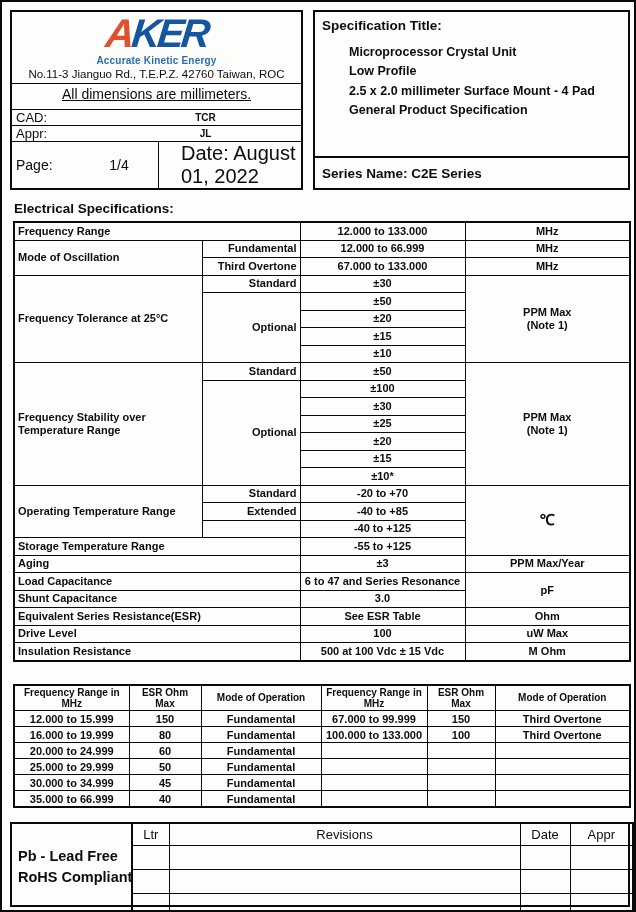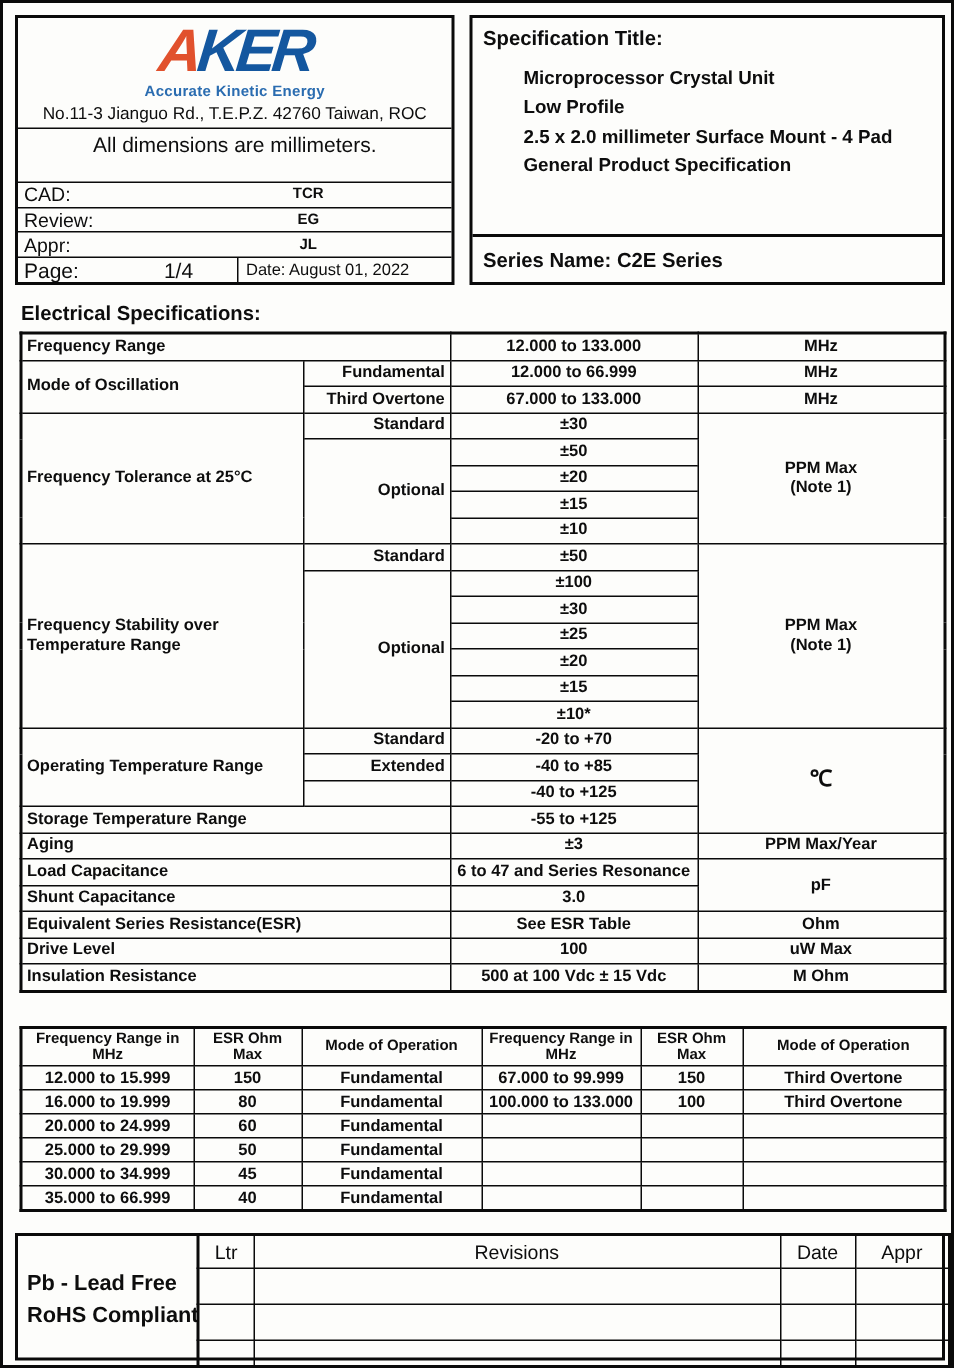--- a/index.html
+++ b/index.html
@@ -8,29 +8,29 @@
   
   .box-left{position:absolute;left:8px;top:8px;width:293px;height:180px;border:2px solid #0a0a0a;
             box-sizing:border-box;display:flex;flex-direction:column;}
   .logo-area{height:62px;display:flex;flex-direction:column;align-items:center;justify-content:center;}
   .logo-row{font-style:italic;font-weight:bold;font-size:40px;line-height:1;letter-spacing:-3px;
             transform:skewX(-6deg);}
   .logo-a{color:#e1512d;}
   .logo-ker{color:#14579f;}
   .tagline{font-size:10px;font-weight:bold;color:#2a6cb0;margin-top:2px;letter-spacing:.2px;text-align:center;}
   .address{text-align:center;font-size:11.5px;padding:1px 0 3px;border-bottom:1.5px solid #0a0a0a;}
-  .dims{text-align:center;font-size:14px;padding:2px 0 17px;border-bottom:1.5px solid #0a0a0a;}
+  .dims{text-align:center;font-size:14px;padding:2px 0 7px;border-bottom:1.5px solid #0a0a0a;text-decoration:underline;}
   .meta-row{display:flex;align-items:center;height:17px;border-bottom:1.5px solid #0a0a0a;font-size:13px;gap:24px;}
   .meta-row .lbl{padding-left:4px;width:70px;}
   .meta-row .val{flex:1;text-align:center;font-size:10px;font-weight:bold;}
   .page-row{display:flex;align-items:center;flex:1;font-size:14px;}
   .page-row .lbl{padding-left:4px;width:64px;}
   .page-row .pnum{width:78px;text-align:center;}
   .page-row .datec{flex:1;align-self:stretch;display:flex;align-items:center;border-left:1.5px solid #0a0a0a;
-                   padding-left:5px;font-size:11px;}
+                   padding-left:22px;font-size:20px;}
   
   .box-right{position:absolute;left:311px;top:8px;width:317px;height:180px;border:2px solid #0a0a0a;box-sizing:border-box;}
   .spec-heading{font-size:13.5px;font-weight:bold;padding:6px 0 0 7px;}
   .spec-lines{margin:10px 0 0 34px;font-size:12.5px;font-weight:bold;line-height:1.55;}
   .series-row{position:absolute;left:0;right:0;bottom:0;height:30px;border-top:2px solid #0a0a0a;
               display:flex;align-items:center;padding-left:7px;font-size:13.5px;font-weight:bold;}
   
   .sec-heading{position:absolute;font-size:13.5px;font-weight:bold;}
   table{border-collapse:collapse;table-layout:fixed;}
   .spec-table{position:absolute;left:11px;top:219px;width:616px;border:2px solid #0a0a0a;}
@@ -62,24 +62,20 @@
   <div class="box-left">
     <div class="logo-area">
       <div class="logo-row"><span class="logo-a">A</span><span class="logo-ker">KER</span></div>
       <div class="tagline">Accurate Kinetic Energy</div>
     </div>
     <div class="address">No.11-3 Jianguo Rd., T.E.P.Z. 42760 Taiwan, ROC</div>
     <div class="dims">All dimensions are millimeters.</div>
     <div class="meta-row">
       <span class="lbl">CAD:</span>
       <span class="val">TCR</span>
-    </div>
-    <div class="meta-row">
-      <span class="lbl">Review:</span>
-      <span class="val">EG</span>
     </div>
     <div class="meta-row">
       <span class="lbl">Appr:</span>
       <span class="val">JL</span>
     </div>
     <div class="page-row">
       <span class="lbl">Page:</span>
       <span class="pnum">1/4</span>
       <span class="datec">Date: August 01, 2022</span>
     </div>

